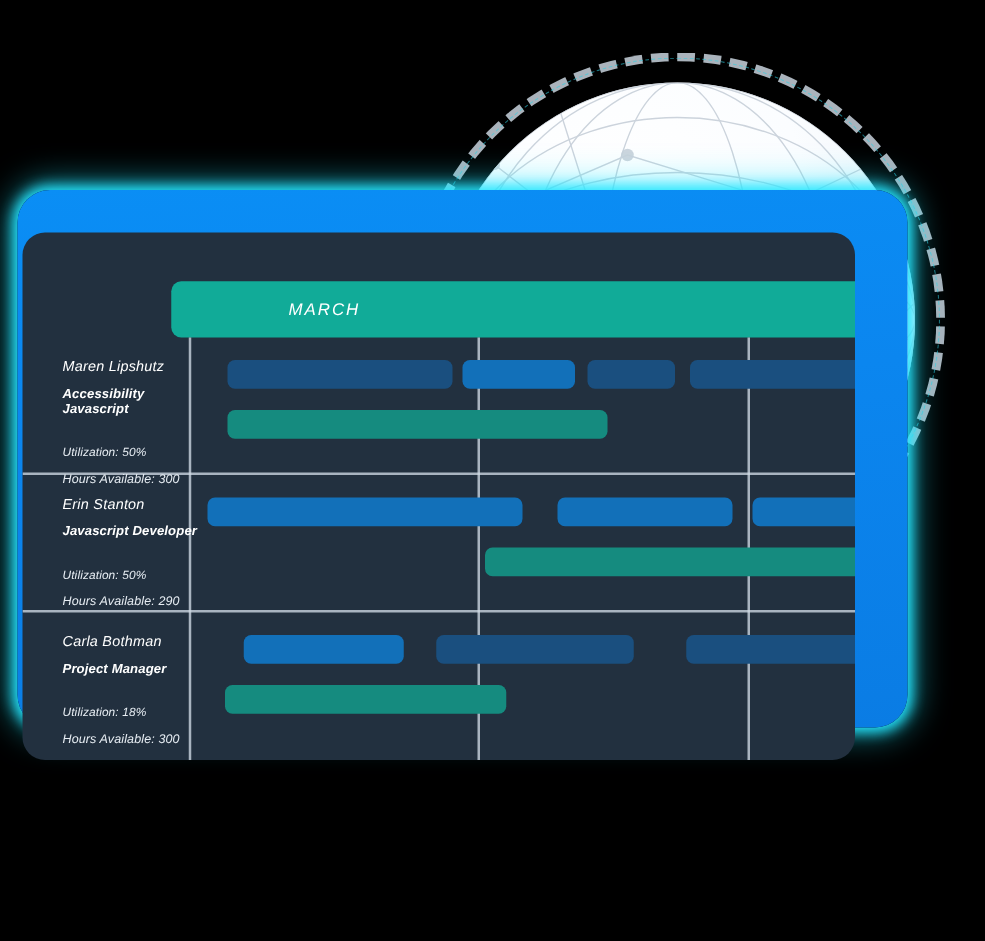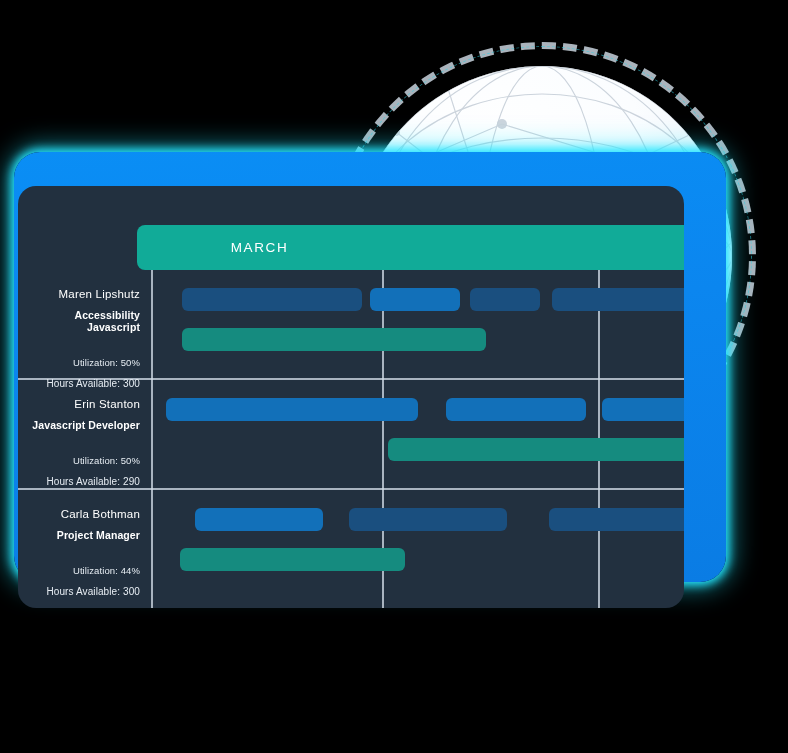--- a/index.html
+++ b/index.html
@@ -41,21 +41,21 @@
     box-shadow:0 0 10px 3px #24e6ff, 0 0 26px 6px rgba(36,230,255,.55);
   }
 
   
   .card{
     position:absolute;left:18px;top:186px;width:666px;height:422px;
     background:#22303f;
     border-radius:18px;
     overflow:hidden;
   }
-  .card-inner{position:absolute;left:0;top:0;width:628px;height:422px;}
+  .card-inner{position:absolute;left:0;top:0;width:628px;height:422px;font-style:italic;}
 
   
   .month-bar{
     position:absolute;left:119px;top:39px;width:560px;height:45px;
     background:#11ab98;
     border-radius:8px;
     display:flex;
   }
   .month-cell{
     flex:0 0 auto;
@@ -64,21 +64,21 @@
     height:100%;
   }
 
   
   .vline{position:absolute;top:84px;width:2px;height:338px;background:#cfdae4;opacity:.78;}
   .sidebar-line{position:absolute;left:133px;top:84px;width:2px;height:338px;background:#cfdae4;opacity:.78;}
   .hline{position:absolute;left:0px;width:666px;height:2px;background:#cfdae4;opacity:.78;}
 
   
   .row{position:absolute;left:0;width:666px;height:110px;}
-  .row-info{position:absolute;left:12px;top:0;width:110px;color:#ffffff;text-align:right;}
+  .row-info{position:absolute;left:32px;top:0;width:110px;color:#ffffff;}
   .r-name{font-size:11.5px;font-weight:400;color:#ffffff;letter-spacing:.2px;}
   .r-role{font-size:10.5px;font-weight:700;color:#ffffff;margin-top:9px;letter-spacing:.1px;}
   .r-util{font-size:9.5px;color:#e7edf3;margin-top:24px;letter-spacing:.1px;}
   .r-hours{font-size:10px;color:#e7edf3;margin-top:10px;letter-spacing:.1px;}
 
   .bar{position:absolute;height:23px;border-radius:6px;}
   .bar.blue-dark{background:#1a4f7f;}
   .bar.blue-bright{background:#1270b9;}
   .bar.teal{background:#158b7f;}
 </style>
@@ -169,21 +169,21 @@
             </div>
             <div class="bar blue-bright" style="left: 148px; width: 252px; top: 18px;"></div>
             <div class="bar blue-bright" style="left: 428px; width: 140px; top: 18px;"></div>
             <div class="bar blue-bright" style="left: 584px; width: 102px; top: 18px;"></div>
             <div class="bar teal" style="left: 370px; width: 306px; top: 58px;"></div>
           </div>
           <div class="row" style="top: 304px;">
             <div class="row-info" style="top: 18px;">
               <div class="r-name">Carla Bothman</div>
               <div class="r-role">Project Manager</div>
-              <div class="r-util">Utilization: 44%</div>
+              <div class="r-util">Utilization: 18%</div>
               <div class="r-hours">Hours Available: 300</div>
             </div>
             <div class="bar blue-bright" style="left: 177px; width: 128px; top: 18px;"></div>
             <div class="bar blue-dark" style="left: 331px; width: 158px; top: 18px;"></div>
             <div class="bar blue-dark" style="left: 531px; width: 155px; top: 18px;"></div>
             <div class="bar teal" style="left: 162px; width: 225px; top: 58px;"></div>
           </div>
         </div>
 
     </div>

